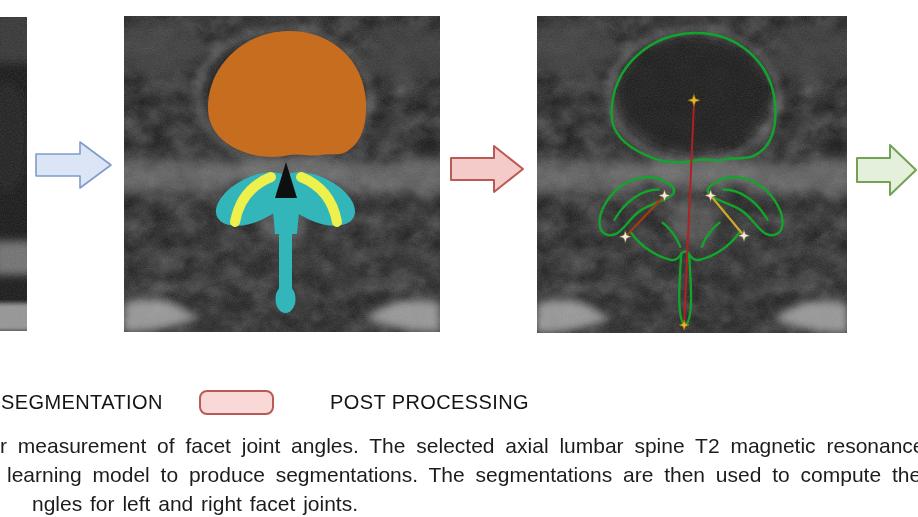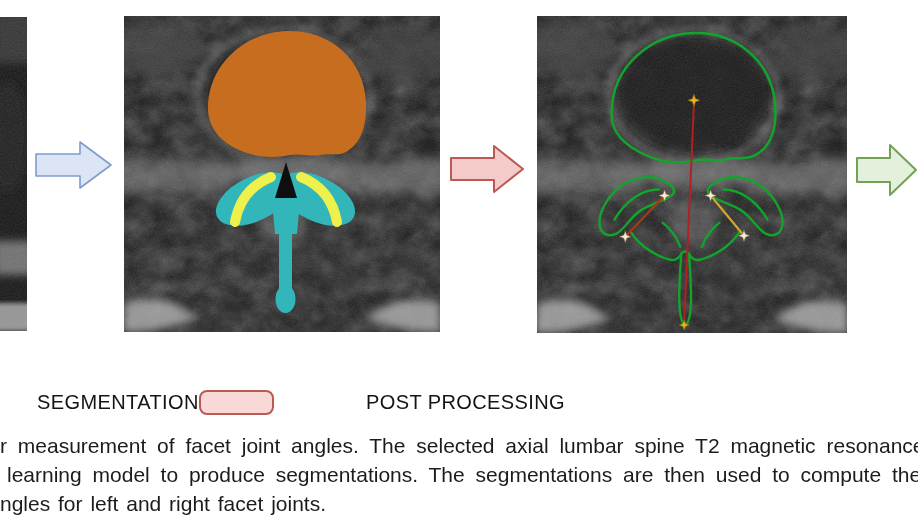--- a/index.html
+++ b/index.html
@@ -6,35 +6,35 @@
   body{
     width:918px;height:517px;position:relative;background:#ffffff;
     font-family:"Liberation Sans", sans-serif;color:#1b1b1b;overflow:hidden;
   }
   .abs{position:absolute;}
   .mri-panel{position:absolute;overflow:hidden;background:#0c0c0c;}
   svg{display:block;}
   
   .legend-label{
     position:absolute;font-size:20px;letter-spacing:.4px;color:#141414;
-    font-family:"Liberation Sans", sans-serif;white-space:nowrap;padding-left:36px;
+    font-family:"Liberation Sans", sans-serif;white-space:nowrap;
   }
   .legend-box{
     position:absolute;border-radius:8px;box-sizing:border-box;
     border:2px solid var(--legend-post-border,#bb5a54);
     background:var(--legend-post-fill,#f8d9d7);
   }
   
   .caption{
     position:absolute;left:0;top:431px;width:918px;overflow:hidden;
     font-size:21px;line-height:29px;color:#1c1c1c;
   }
   .cap-line{white-space:nowrap;word-spacing:5px;overflow:hidden;}
   .cap-line.l2{padding-left:7px;}
-  .cap-line.l3{word-spacing:2px;}
+  .cap-line.l3{word-spacing:2px;margin-left:32px;}
 </style>
 </head>
 <body>
 
 <svg width="0" height="0" style="position:absolute" aria-hidden="true">
   <defs>
     <filter id="b2">
         <feGaussianBlur stdDeviation="2"></feGaussianBlur>
       </filter>
     <filter id="b4" x="-30%" y="-30%" width="160%" height="160%">

